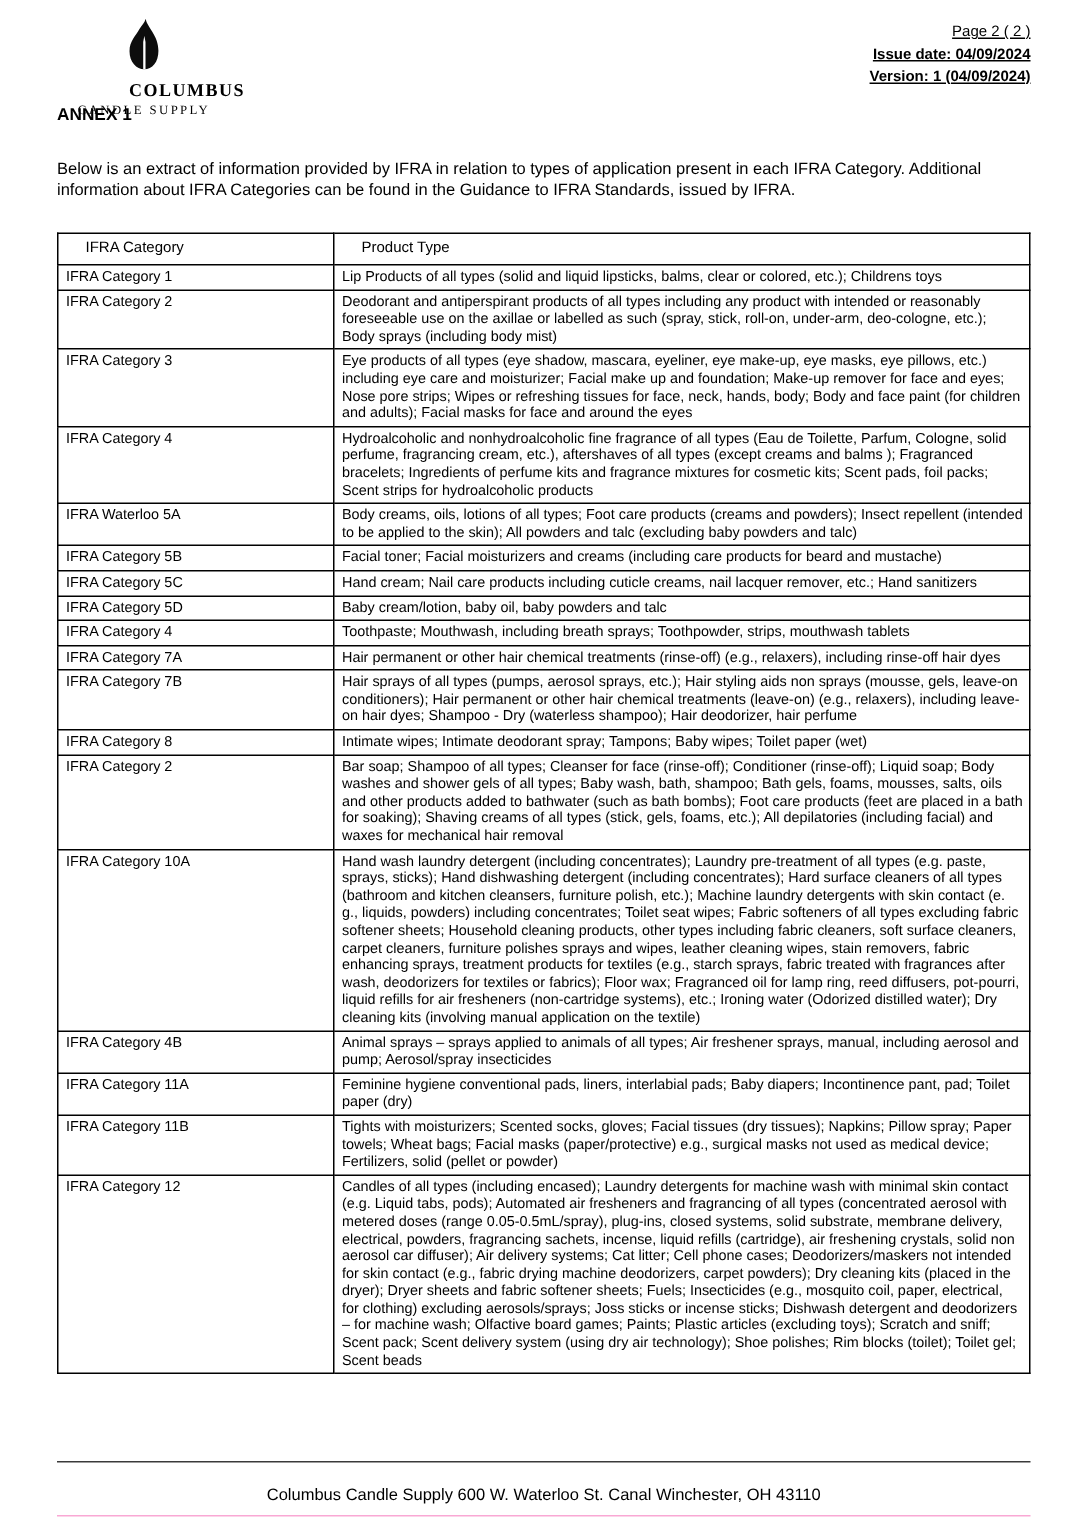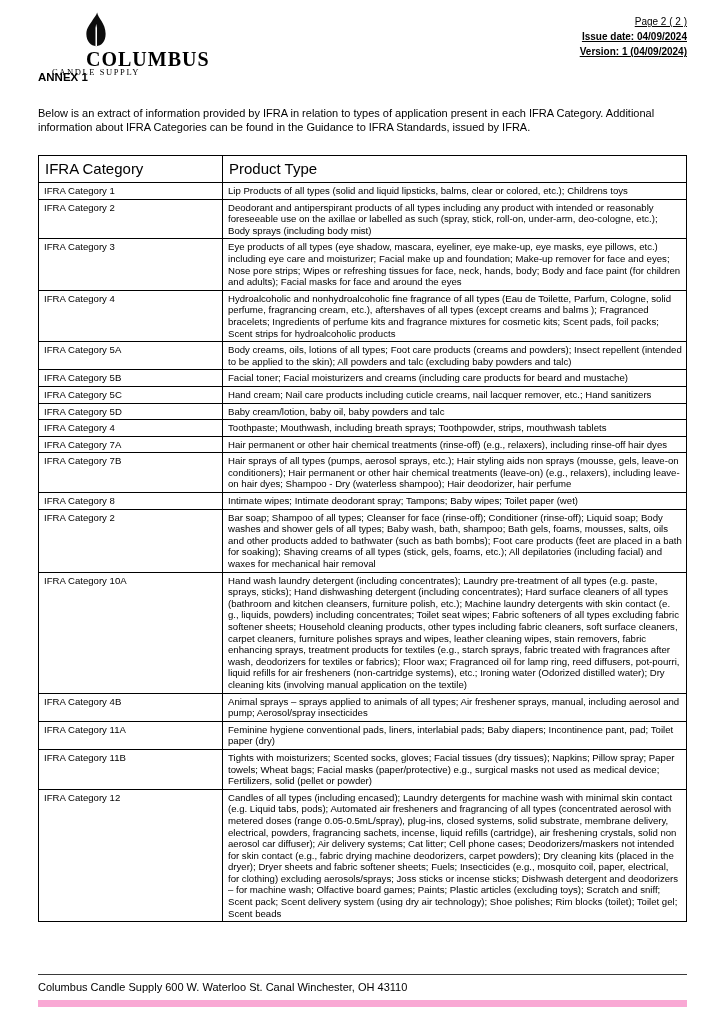--- a/index.html
+++ b/index.html
@@ -20,21 +20,21 @@
     position: absolute;
     left: 40px;
     top: 12px;
     width: 112px;
     text-align: center;
   }
   .logo .flame { height: 36px; }
   .logo .brand {
     font-family: "Liberation Serif", serif;
     font-weight: bold;
-    font-size: 20px;
+    font-size: 12px;
     letter-spacing: 1px;
     line-height: 15px;
     white-space: nowrap;
     margin-left: 46px;
   }
   .logo .sub {
     font-family: "Liberation Serif", serif;
     font-size: 8.5px;
     letter-spacing: 1.6px;
     line-height: 10px;
@@ -80,42 +80,42 @@
     border-collapse: collapse;
     table-layout: fixed;
   }
   table.ifra th, table.ifra td {
     border: 1px solid #000000;
     text-align: left;
     vertical-align: top;
   }
   table.ifra th {
     font-weight: normal;
-    font-size: 15px;
-    padding: 4px 6px 5px 6px;
+    font-size: 10px;
+    padding: 4px 6px 5px 18px;
   }
   table.ifra td {
     font-size: 9.6px;
     line-height: 11.6px;
     padding: 2px 4px 2px 5px;
   }
   table.ifra col.c1 { width: 184px; }
   table.ifra td.cat { white-space: nowrap; }
 
   
   .footer {
     position: absolute;
     left: 38px;
     top: 974px;
     width: 649px;
     border-top: 1px solid #3a3a3a;
-    border-bottom: 7px solid #f9a8d4;
-    text-align: left;
+    border-bottom: 1px solid #f9a8d4;
+    text-align: center;
     font-size: 11px;
-    padding: 6px 0 7px 0;
+    padding: 16px 0 7px 0;
   }
 </style>
 </head>
 <body>
 
 <div class="page">
 
   <div class="logo">
     <svg class="flame" viewBox="0 0 100 140" aria-hidden="true">
       <path fill="#0d0d0d" d="M55,2 C58,24 88,44 88,85 C88,115 72,133 51,133 C31,133 13,114 13,86 C13,60 30,45 38,30 C44,20 52,13 55,2 Z"></path>
@@ -157,21 +157,21 @@
           </tr>
           <tr>
             <td class="cat">IFRA Category 3</td>
             <td>Eye products of all types (eye shadow, mascara, eyeliner, eye make-up, eye masks, eye pillows, etc.) including eye care and moisturizer; Facial make up and foundation; Make-up remover for face and eyes; Nose pore strips; Wipes or refreshing tissues for face, neck, hands, body; Body and face paint (for children and adults); Facial masks for face and around the eyes</td>
           </tr>
           <tr>
             <td class="cat">IFRA Category 4</td>
             <td>Hydroalcoholic and nonhydroalcoholic fine fragrance of all types (Eau de Toilette, Parfum, Cologne, solid perfume, fragrancing cream, etc.), aftershaves of all types (except creams and balms ); Fragranced bracelets; Ingredients of perfume kits and fragrance mixtures for cosmetic kits; Scent pads, foil packs; Scent strips for hydroalcoholic products</td>
           </tr>
           <tr>
-            <td class="cat">IFRA Category 5A</td>
+            <td class="cat">IFRA Waterloo 5A</td>
             <td>Body creams, oils, lotions of all types; Foot care products (creams and powders); Insect repellent (intended to be applied to the skin); All powders and talc (excluding baby powders and talc)</td>
           </tr>
           <tr>
             <td class="cat">IFRA Category 5B</td>
             <td>Facial toner; Facial moisturizers and creams (including care products for beard and mustache)</td>
           </tr>
           <tr>
             <td class="cat">IFRA Category 5C</td>
             <td>Hand cream; Nail care products including cuticle creams, nail lacquer remover, etc.; Hand sanitizers</td>
           </tr>

